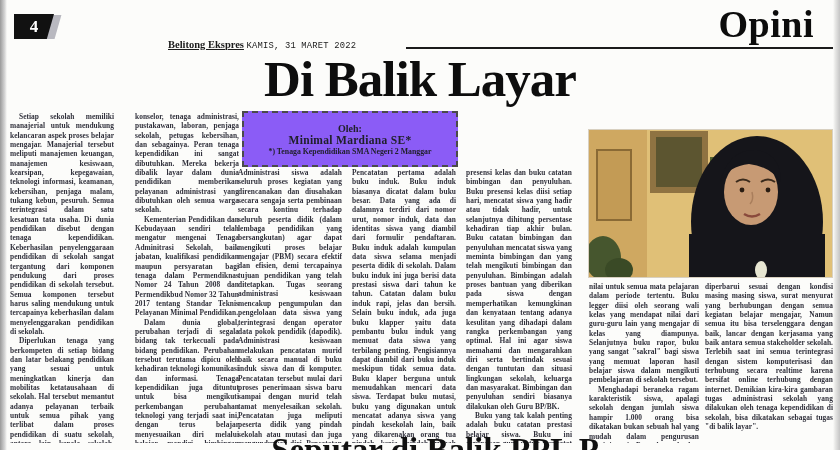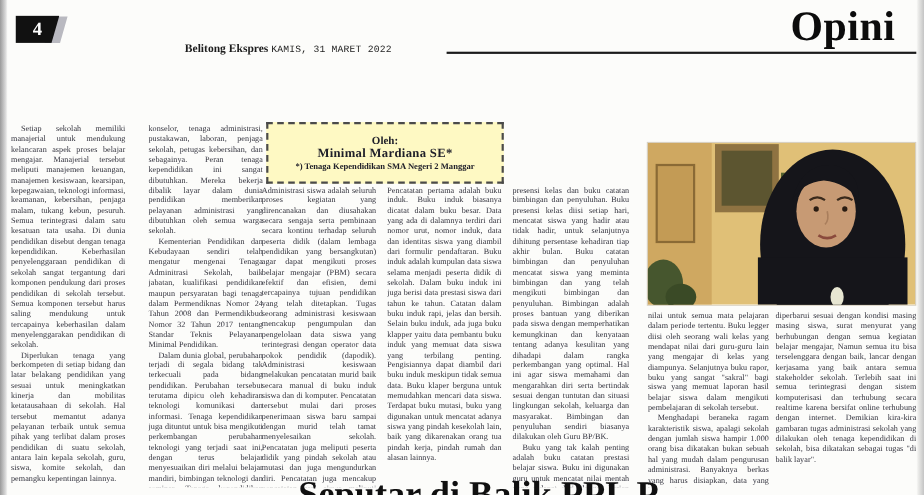--- a/index.html
+++ b/index.html
@@ -10,37 +10,37 @@
              background:linear-gradient(90deg,#9a9a9a,#d8d8d8 70%,#fcfcfa);}
   .edge-right{position:absolute;right:0;top:0;width:7px;height:450px;
              background:linear-gradient(270deg,#c4c4c4,#e9e9e7 70%,#fcfcfa);}
   
   .pagenum-shadow{position:absolute;left:44px;top:15px;width:14px;height:24px;
                   background:#b9b9c0;transform:skewX(-16deg);}
   .pagenum{position:absolute;left:14px;top:14px;width:40px;height:25px;background:#111;
            clip-path:polygon(0 0,100% 0,82% 100%,0 100%);
            color:#fff;font-weight:bold;font-size:17px;line-height:25px;text-align:center;}
   .masthead{position:absolute;left:168px;top:39px;font-size:10.5px;color:#1c1c1c;white-space:nowrap;}
-  .masthead b{font-weight:bold;}
+  .masthead b{font-weight:bold;text-decoration:underline;}
   .masthead .date{font-family:Liberation Mono, monospace;font-size:8.8px;font-weight:normal;letter-spacing:.2px;}
   .rule{position:absolute;left:406px;top:47px;width:427px;height:2px;background:#1b1b1b;}
   .section{position:absolute;right:26px;top:2px;font-size:38px;font-weight:bold;color:#0c0c0c;letter-spacing:.5px;}
   .headline{position:absolute;left:110px;top:50px;width:620px;text-align:center;
             font-size:51px;font-weight:bold;color:#0d0d0d;letter-spacing:-1px;}
   
   .byline{position:absolute;left:242px;top:111px;width:212px;height:52px;
           border:2px dashed #4a4a4a;display:flex;flex-direction:column;
-          align-items:center;justify-content:center;color:#20202a;background:#fef9c3;}
+          align-items:center;justify-content:center;color:#20202a;background:#8b5cf6;}
   .byline .l1{font-size:10px;font-weight:bold;}
   .byline .l2{font-size:11.5px;font-weight:bold;letter-spacing:.3px;}
   .byline .l3{font-size:7.8px;font-weight:bold;margin-top:1px;}
   
   .photo{position:absolute;left:589px;top:130px;width:243px;height:147px;box-shadow:0 0 0 1px #d8d0c0;}
   
-  .col{position:absolute;font-size:7.4px;line-height:9.35px;font-weight:normal;
+  .col{position:absolute;font-size:7.4px;line-height:9.35px;font-weight:bold;
        color:#31313c;text-align:justify;overflow:hidden;letter-spacing:.05px;}
   .col p{margin:0;}
   .col p + p{text-indent:9px;}
   #col1 p:first-child{text-indent:9px;}
   #col1{left:10px;  top:112px;width:104px;height:331px;}
   #col2{left:124px; top:112px;width:104px;height:331px;margin-left:11px;}
   #col3{left:238px; top:168px;width:104px;height:275px;}
   #col4{left:352px; top:168px;width:104px;height:275px;}
   #col5{left:466px; top:168px;width:106px;height:275px;}
   #col6{left:589px; top:282px;width:110px;height:161px;}
@@ -61,20 +61,21 @@
   <div class="pagenum-shadow"></div>
   <div class="pagenum">4</div>
 
   <div class="masthead">
     <b>Belitong Ekspres</b>
     <span class="date">KAMIS, 31 MARET 2022</span>
   </div>
   <div class="rule"></div>
   <div class="section">Opini</div>
 
+  <div class="headline">Di Balik Layar</div>
 
   <div class="byline">
     <div class="l1">Oleh:</div>
     <div class="l2">Minimal Mardiana SE*</div>
     <div class="l3">*) Tenaga Kependidikan SMA Negeri 2 Manggar</div>
   </div>
 
   <div class="photo">
     <svg width="243" height="147" viewBox="0 0 243 147">
       <rect x="0" y="0" width="243" height="147" fill="#e0c077"></rect>

